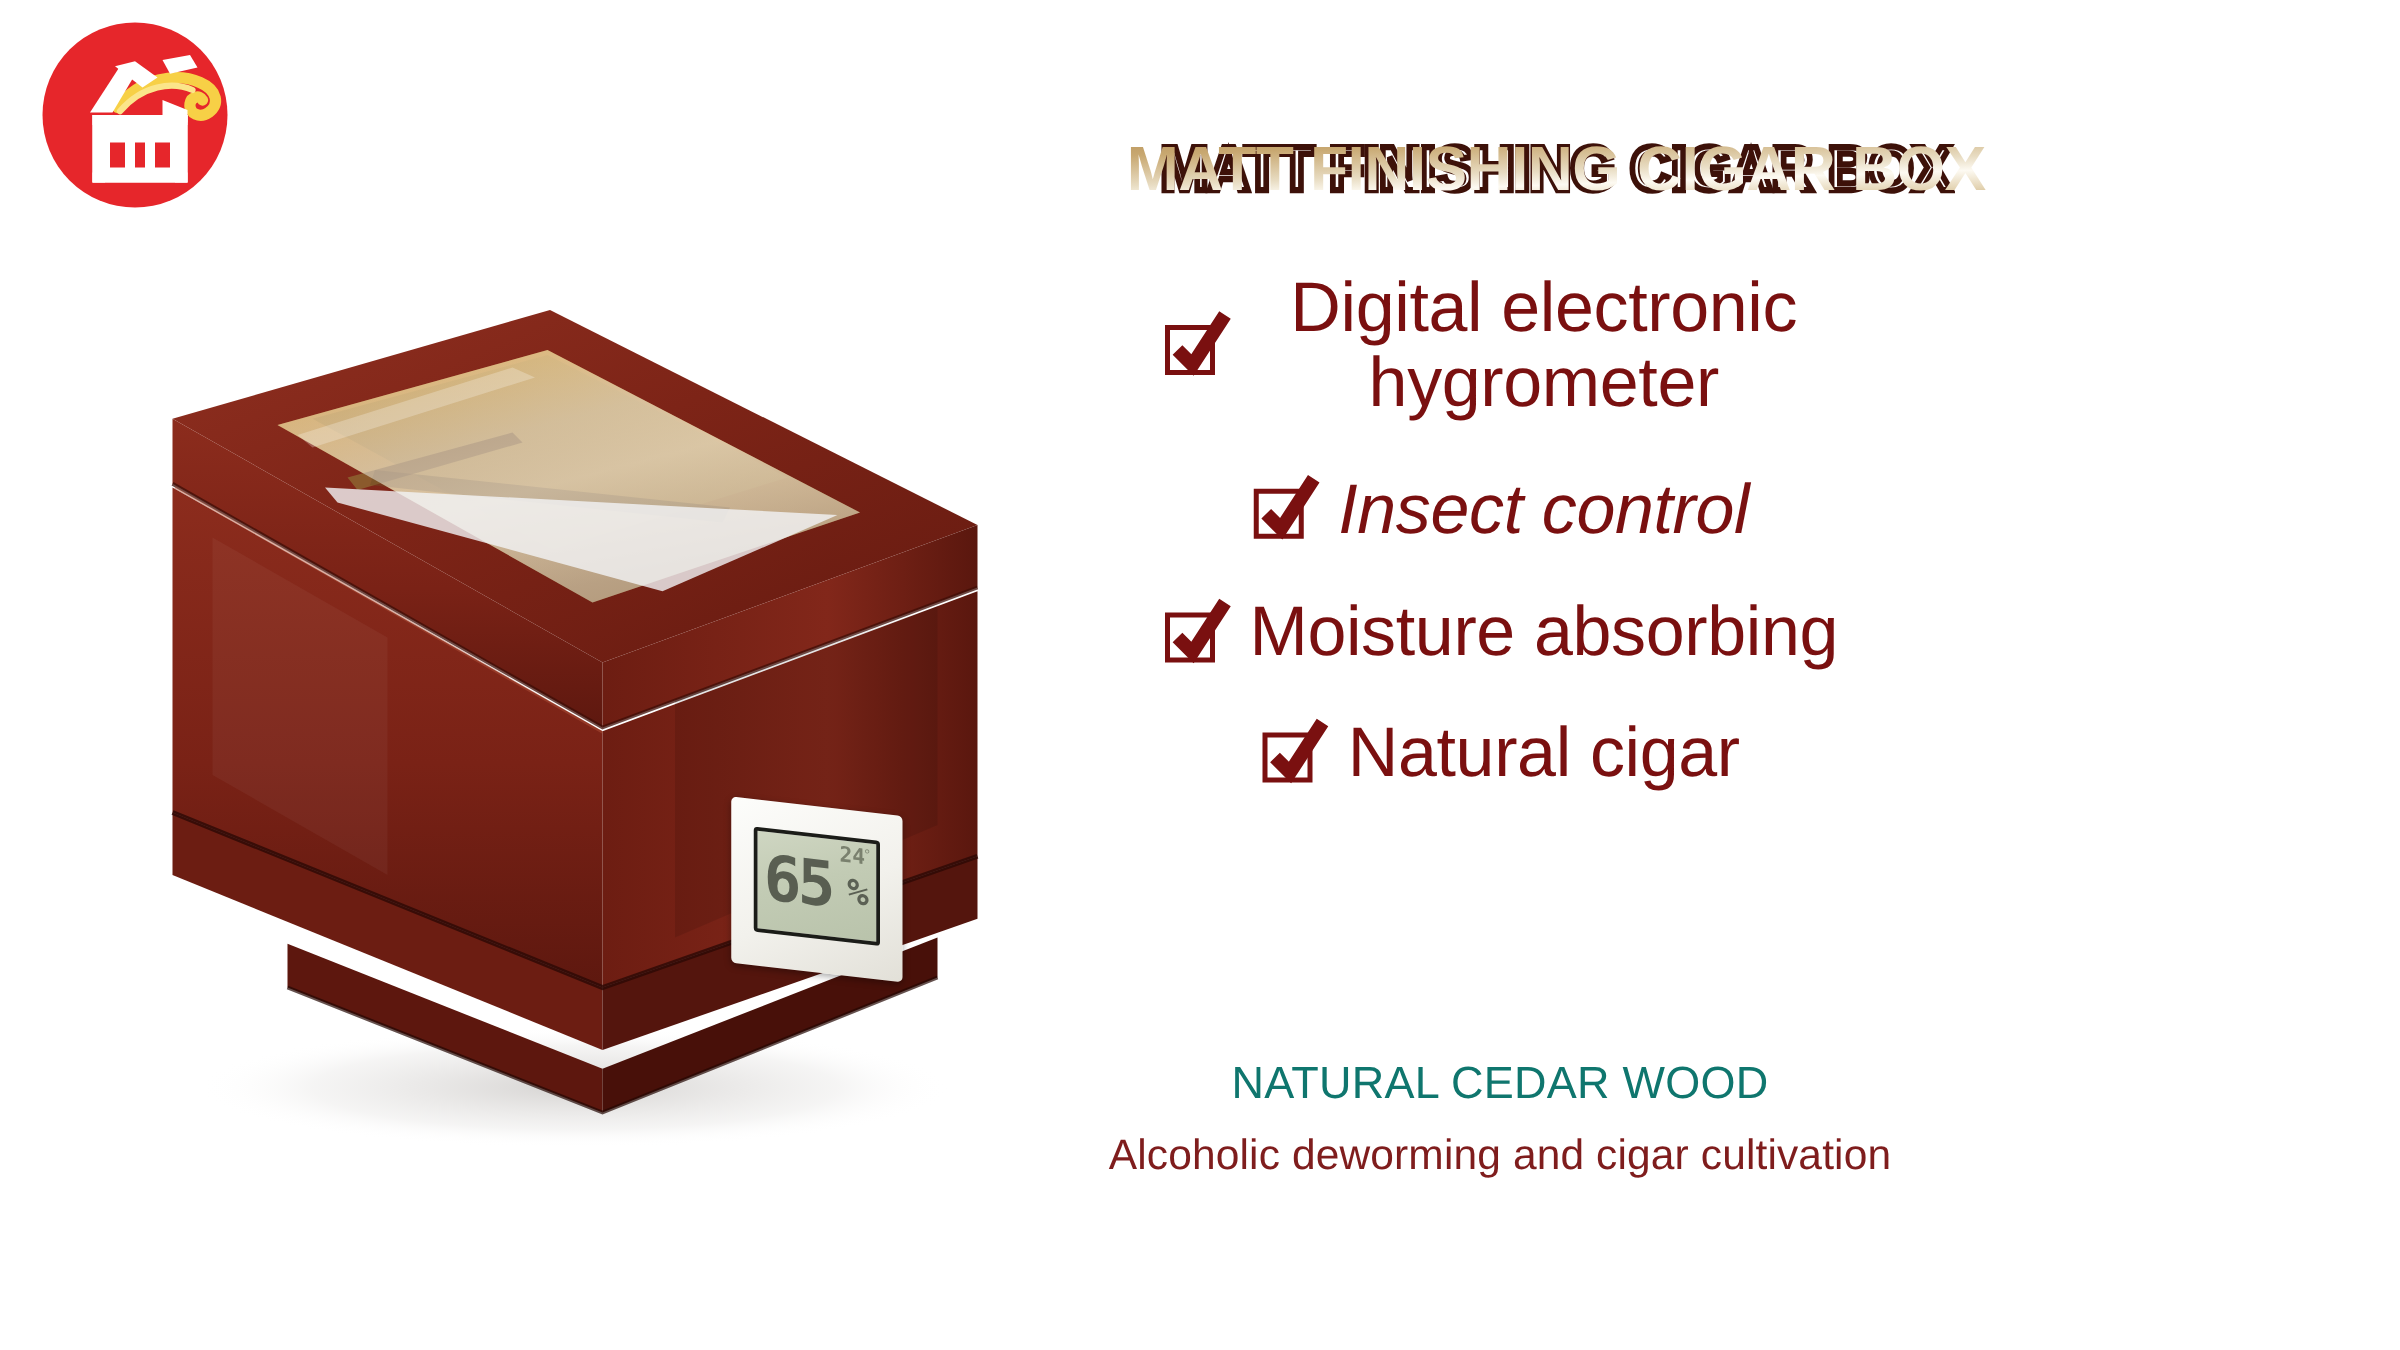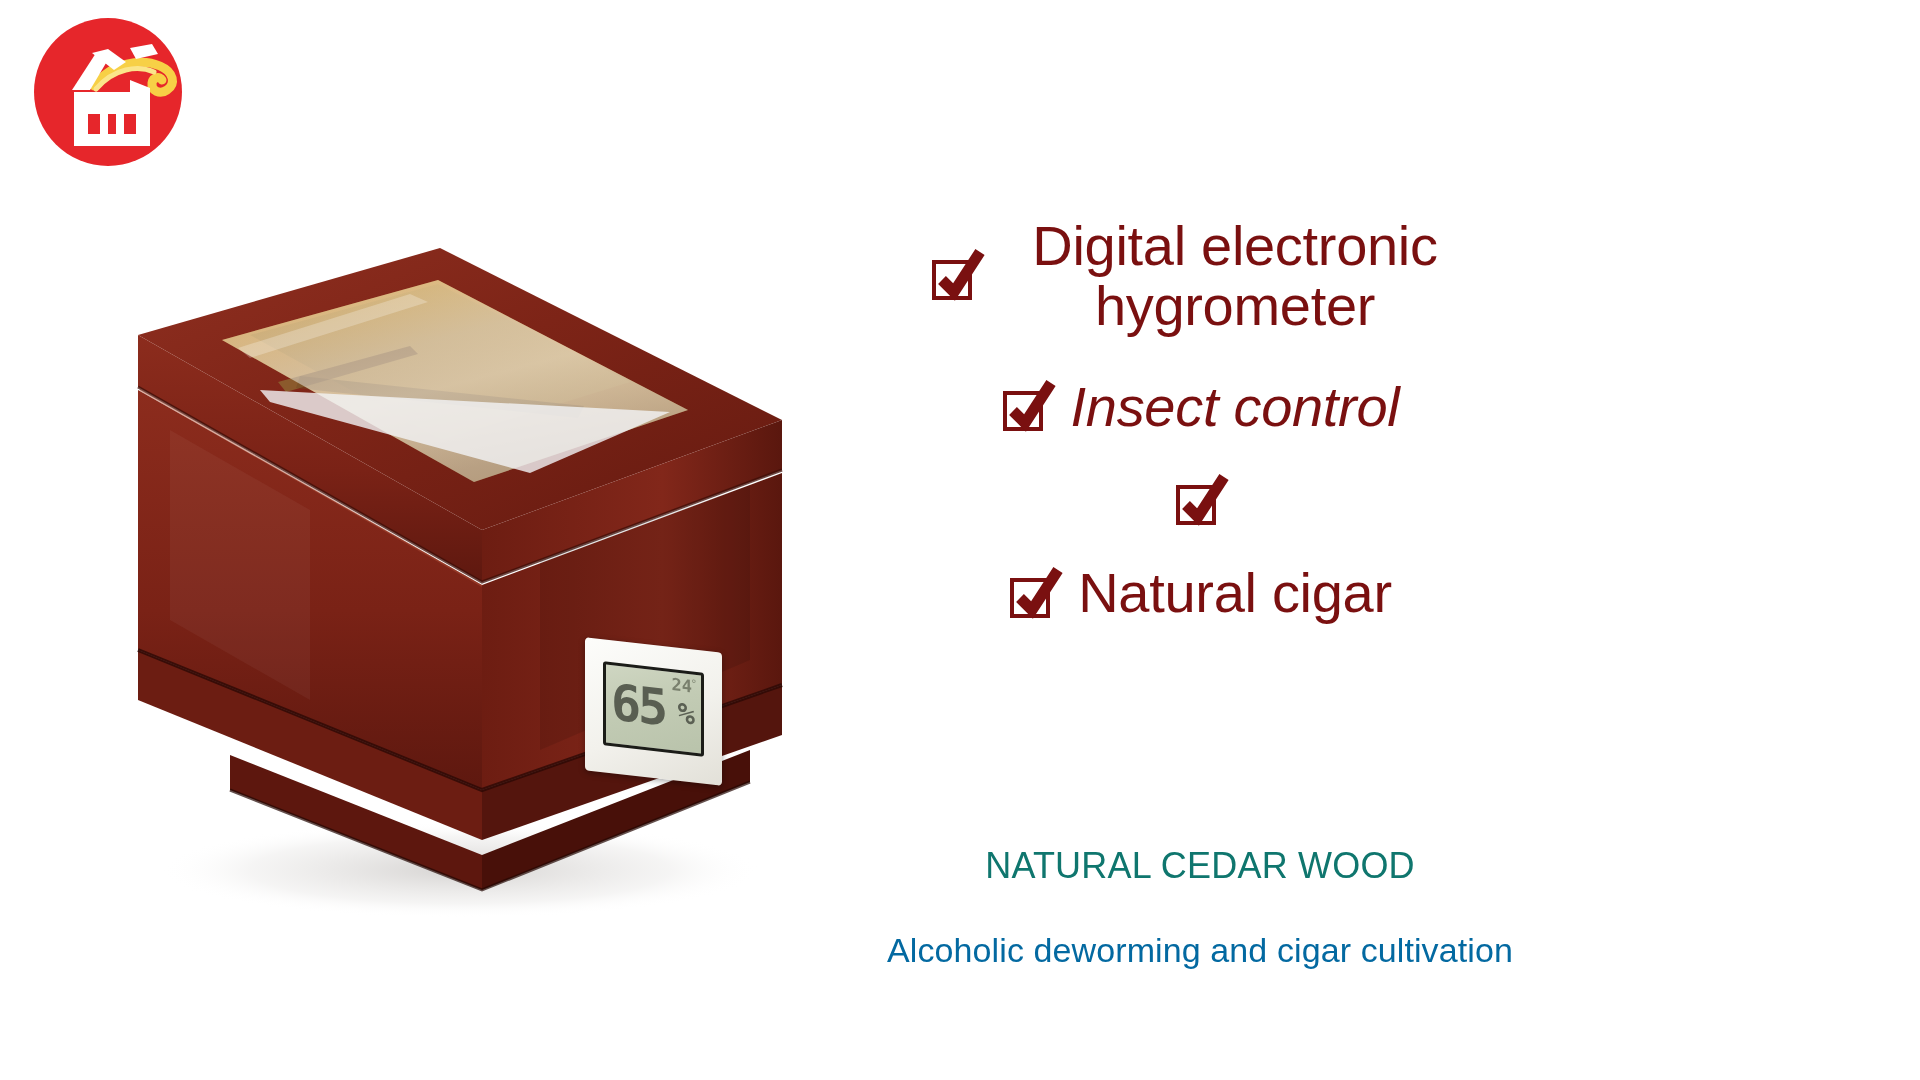--- a/index.html
+++ b/index.html
@@ -76,22 +76,22 @@
   #f-moisture{ margin-top:38px; }
   #f-natural { margin-top:36px; }
 
   
   #sub1 {
     position:absolute; left:830px; top:845px; width:740px;
     text-align:center; color:#0f766e;
     font-size:36px; letter-spacing:0.2px;
   }
   #sub2 {
-    position:absolute; left:790px; top:931px; width:820px;
-    text-align:center; color:#0369a1;
+    position:absolute; left:790px; top:905px; width:820px;
+    text-align:center; color:#7f1d1d;
     font-size:34px; letter-spacing:0.1px;
   }
 
   
   #product { position:absolute; left:110px; top:230px; width:720px; height:740px; }
   #product svg { display:block; }
 
   
   #hygro {
     position:absolute; left:585px; top:645px;
@@ -163,20 +163,26 @@
         <path d="M96 62 L116 70 L116 80 L96 74 Z"></path>
       </g>
       <g fill="#e6262b">
         <rect x="54" y="96" width="12" height="20"></rect>
         <rect x="90" y="96" width="12" height="20"></rect>
         <rect x="74" y="96" width="8" height="20"></rect>
       </g>
     </svg>
   </div>
 
+  <div id="title">
+    <div style="position:relative;">
+      <span class="stroke">MATT FINISHING CIGAR BOX</span>
+      <span class="txt">MATT FINISHING CIGAR BOX</span>
+    </div>
+  </div>
 
   <div id="product">
     <svg width="720" height="740" viewBox="0 0 720 740">
       <defs>
         <linearGradient id="gLidTop" x1="0" y1="0" x2="1" y2="1">
           <stop offset="0%" stop-color="#8f2f20"></stop>
           <stop offset="45%" stop-color="#7d2417"></stop>
           <stop offset="100%" stop-color="#651a10"></stop>
         </linearGradient>
         <linearGradient id="gFront" x1="0" y1="0" x2="0" y2="1">
@@ -282,20 +288,21 @@
       <span class="label">Insect control</span>
     </div>
 
     <div class="feature" id="f-moisture">
       <span class="chk">
         <svg width="52" height="52" viewBox="0 0 52 52">
           <rect x="4" y="12" width="36" height="36" fill="none" stroke="#7a1010" stroke-width="4"></rect>
           <path d="M12 30 L24 42 L50 2" fill="none" stroke="#7a1010" stroke-width="11" stroke-linecap="butt" stroke-linejoin="miter"></path>
         </svg>
       </span>
+      <span class="label">Moisture absorbing</span>
     </div>
 
     <div class="feature" id="f-natural">
       <span class="chk">
         <svg width="52" height="52" viewBox="0 0 52 52">
           <rect x="4" y="12" width="36" height="36" fill="none" stroke="#7a1010" stroke-width="4"></rect>
           <path d="M12 30 L24 42 L50 2" fill="none" stroke="#7a1010" stroke-width="11" stroke-linecap="butt" stroke-linejoin="miter"></path>
         </svg>
       </span>
       <span class="label">Natural cigar</span>

